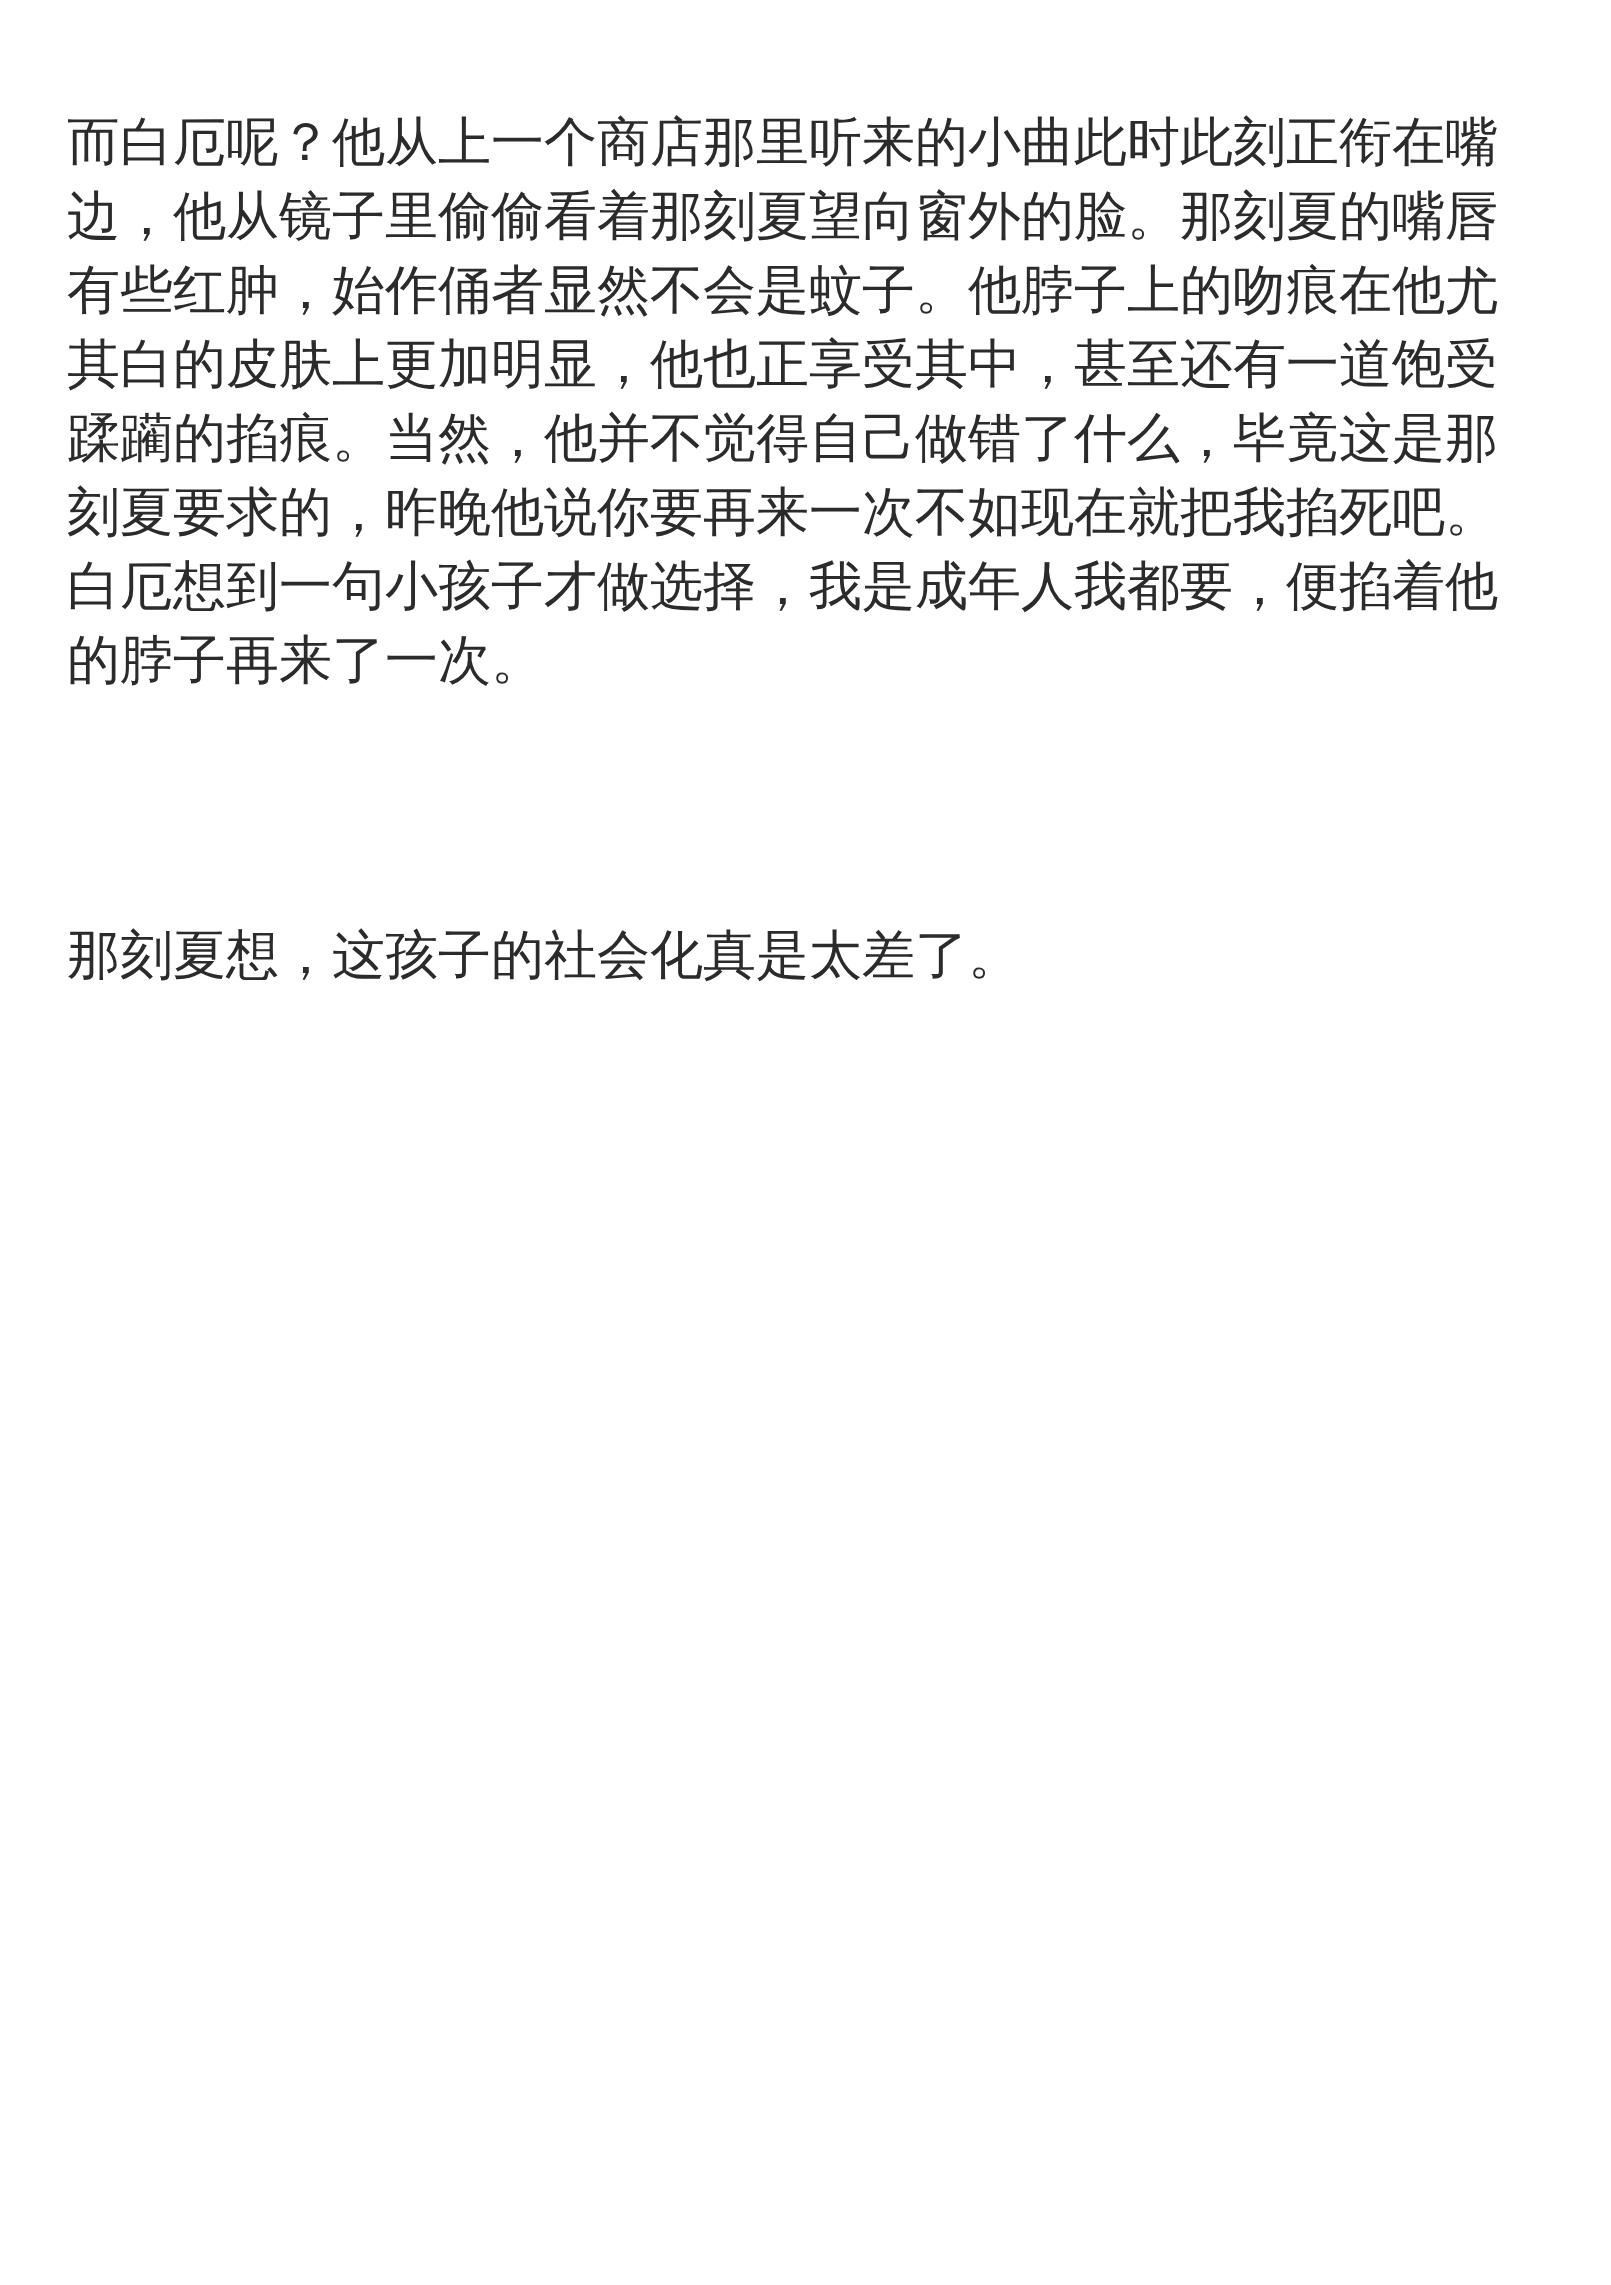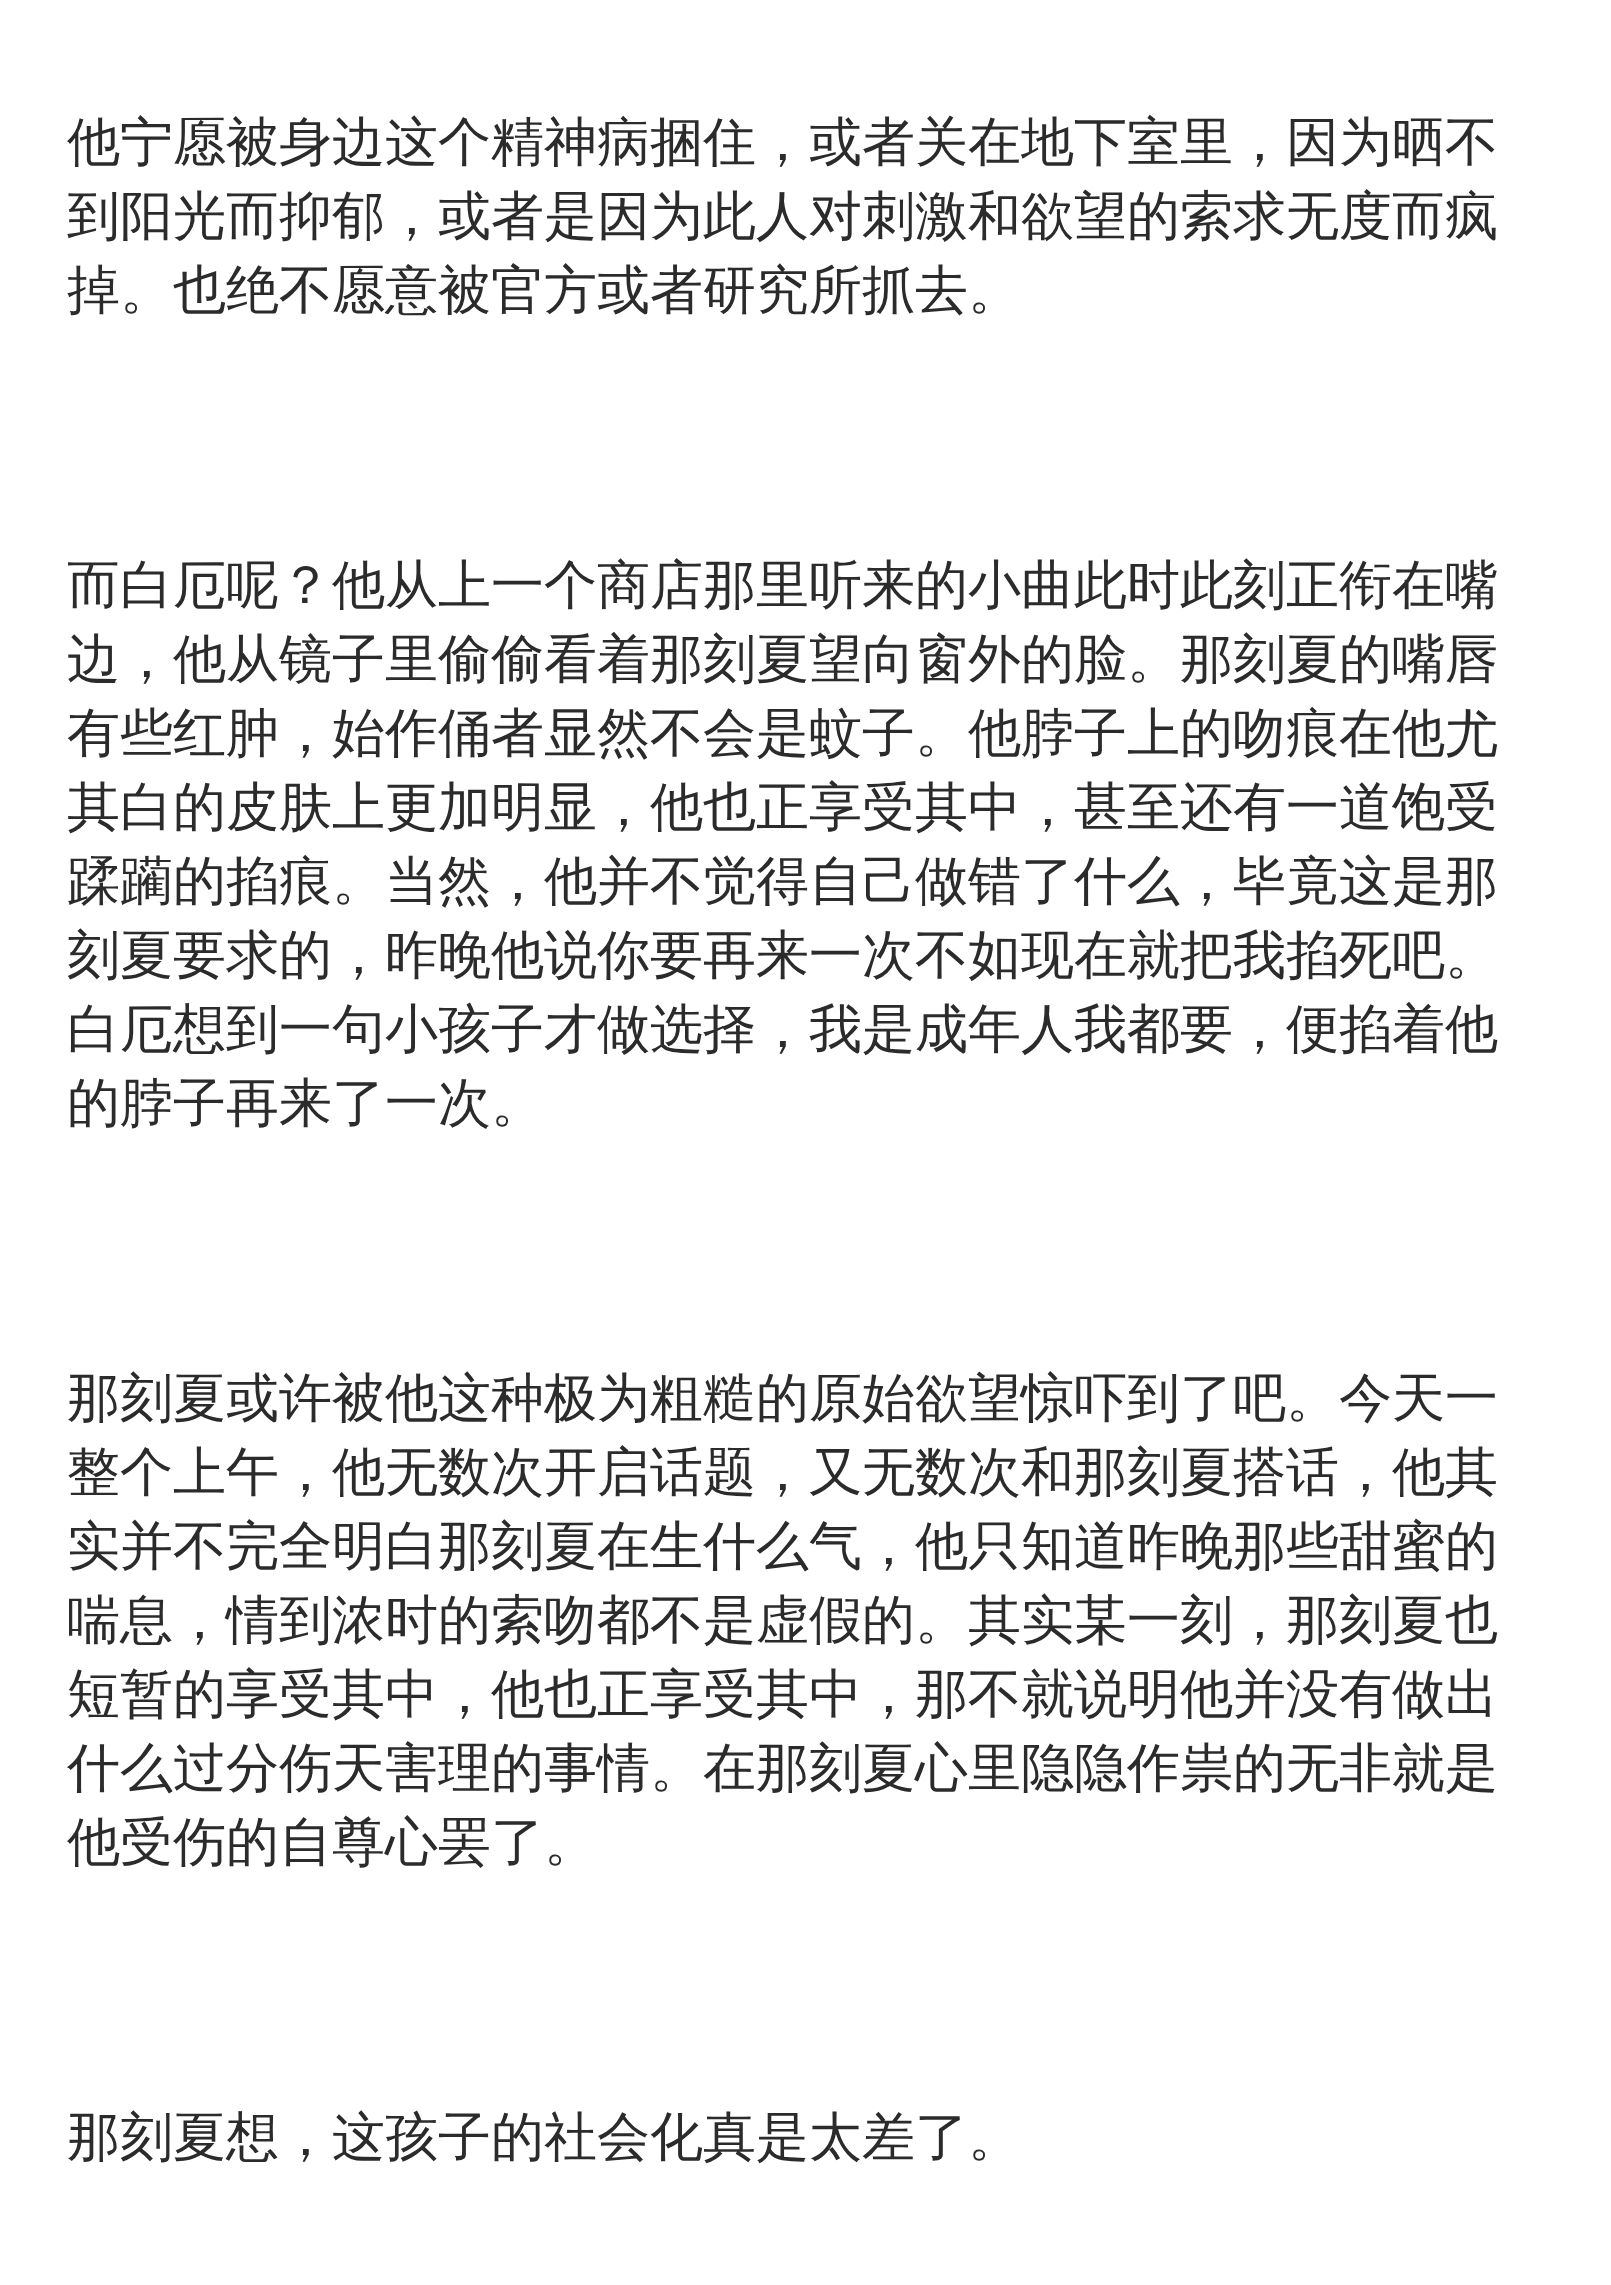--- a/index.html
+++ b/index.html
@@ -31,18 +31,16 @@
     overflow-wrap: break-word;
   }
   .reader-page p.para:last-child {
     margin-bottom: 0;
   }
 </style>
 </head>
 <body>
 
 <div class="reader-page">
-  <p class="para">他宁愿被身边这个精神病捆住，或者关在地下室里，因为晒不到阳光而抑郁，或者是因为此人对刺激和欲望的索求无度而疯掉。也绝不愿意被官方或者研究所抓去。</p>
   <p class="para">而白厄呢？他从上一个商店那里听来的小曲此时此刻正衔在嘴边，他从镜子里偷偷看着那刻夏望向窗外的脸。那刻夏的嘴唇有些红肿，始作俑者显然不会是蚊子。他脖子上的吻痕在他尤其白的皮肤上更加明显，他也正享受其中，甚至还有一道饱受蹂躏的掐痕。当然，他并不觉得自己做错了什么，毕竟这是那刻夏要求的，昨晚他说你要再来一次不如现在就把我掐死吧。白厄想到一句小孩子才做选择，我是成年人我都要，便掐着他的脖子再来了一次。</p>
-  <p class="para">那刻夏或许被他这种极为粗糙的原始欲望惊吓到了吧。今天一整个上午，他无数次开启话题，又无数次和那刻夏搭话，他其实并不完全明白那刻夏在生什么气，他只知道昨晚那些甜蜜的喘息，情到浓时的索吻都不是虚假的。其实某一刻，那刻夏也短暂的享受其中，他也正享受其中，那不就说明他并没有做出什么过分伤天害理的事情。在那刻夏心里隐隐作祟的无非就是他受伤的自尊心罢了。</p>
   <p class="para">那刻夏想，这孩子的社会化真是太差了。</p>
 </div>
 
 
 </body></html>

